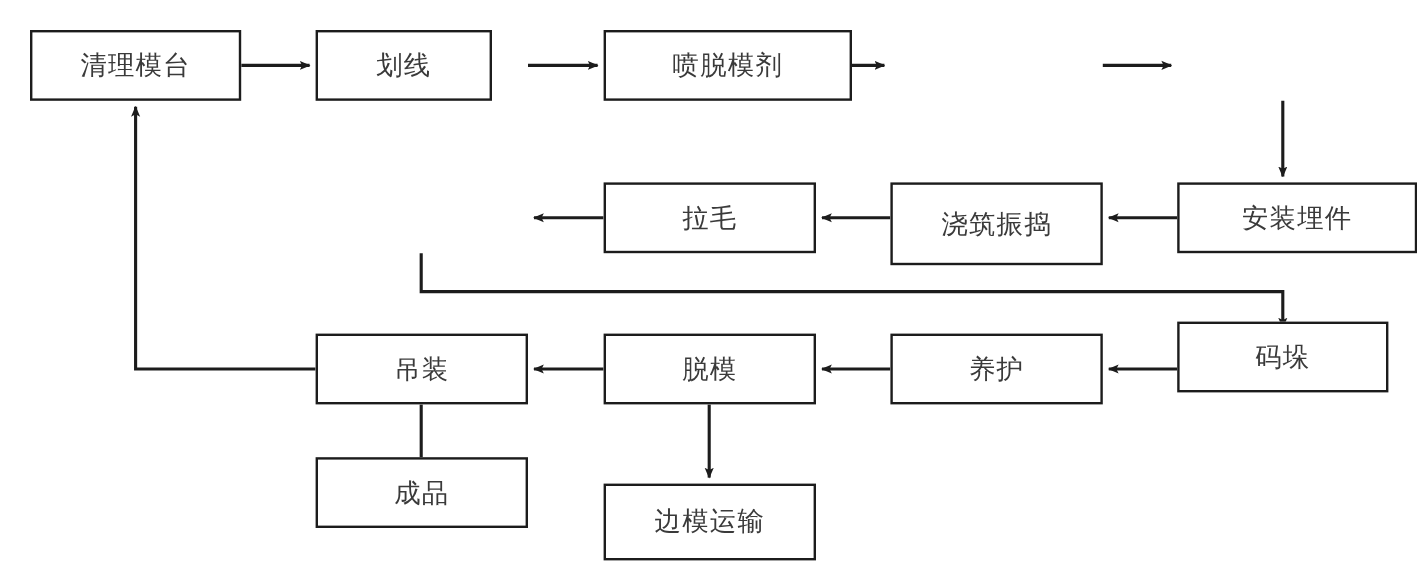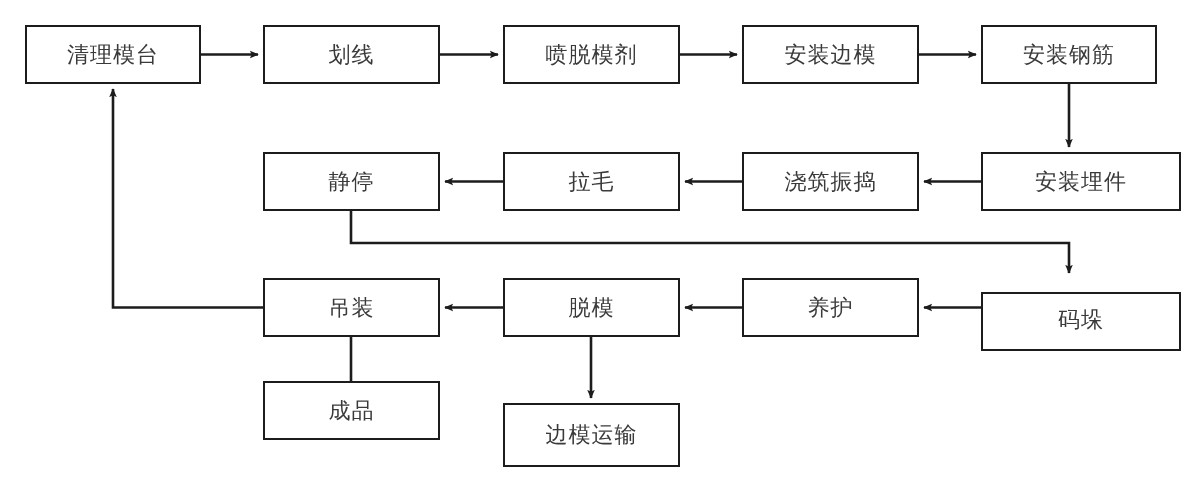--- a/index.html
+++ b/index.html
@@ -91,56 +91,47 @@
 
       <path d="M591,337 L591,398" marker-end="url(#arrowhead)"></path>
 
       <path d="M263,307.5 L113,307.5 L113,89" marker-end="url(#arrowhead)"></path>
     </g>
   </svg>
 
   <div class="node" style="left:25px;  top:25px;  width:176px; height:59px;">
     <span class="node-label">清理模台</span>
   </div>
-  <div class="node" style="left:263px; top:25px;  width:177px; height:59px;">
+  <div class="node" style="left:263px; top:25px;  width:147px; height:59px;">
     <span class="node-label">划线</span>
   </div>
-  <div class="node" style="left:503px; top:25px;  width:177px; height:59px;">
+  <div class="node" style="left:503px; top:25px;  width:207px; height:59px;">
     <span class="node-label">喷脱模剂</span>
   </div>
-  <div class="node" style="left:742px; top:25px;  width:177px; height:59px;">
-    <span class="node-label">安装边模</span>
-  </div>
-  <div class="node" style="left:981px; top:25px;  width:176px; height:59px;">
-    <span class="node-label">安装钢筋</span>
-  </div>
 
-  <div class="node" style="left:263px; top:152px; width:177px; height:59px;">
-    <span class="node-label">静停</span>
-  </div>
   <div class="node" style="left:503px; top:152px; width:177px; height:59px;">
     <span class="node-label">拉毛</span>
   </div>
-  <div class="node" style="left:742px; top:152px; width:177px; height:59px;">
+  <div class="node" style="left:742px; top:152px; width:177px; height:69px;">
     <span class="node-label">浇筑振捣</span>
   </div>
   <div class="node" style="left:981px; top:152px; width:200px; height:59px;">
     <span class="node-label">安装埋件</span>
   </div>
 
   <div class="node" style="left:263px; top:278px; width:177px; height:59px;">
     <span class="node-label">吊装</span>
   </div>
   <div class="node" style="left:503px; top:278px; width:177px; height:59px;">
     <span class="node-label">脱模</span>
   </div>
   <div class="node" style="left:742px; top:278px; width:177px; height:59px;">
     <span class="node-label">养护</span>
   </div>
-  <div class="node" style="left:981px; top:292px; width:200px; height:59px;font-family:Liberation Mono, monospace;">
+  <div class="node" style="left:981px; top:268px; width:176px; height:59px;">
     <span class="node-label">码垛</span>
   </div>
 
   <div class="node" style="left:263px; top:381px; width:177px; height:59px;">
     <span class="node-label">成品</span>
   </div>
   <div class="node" style="left:503px; top:403px; width:177px; height:64px;">
     <span class="node-label">边模运输</span>
   </div>
 

